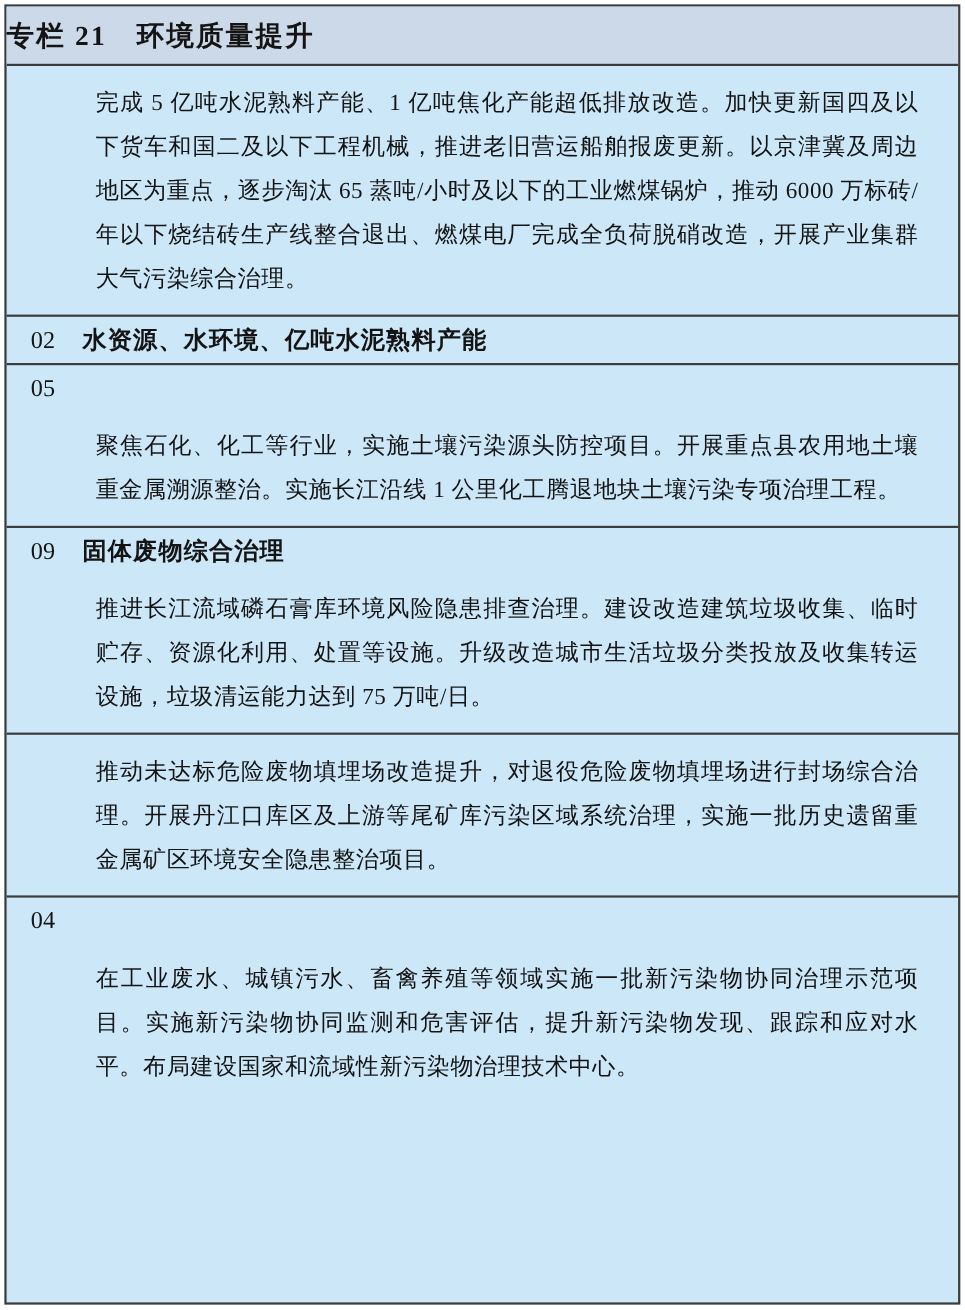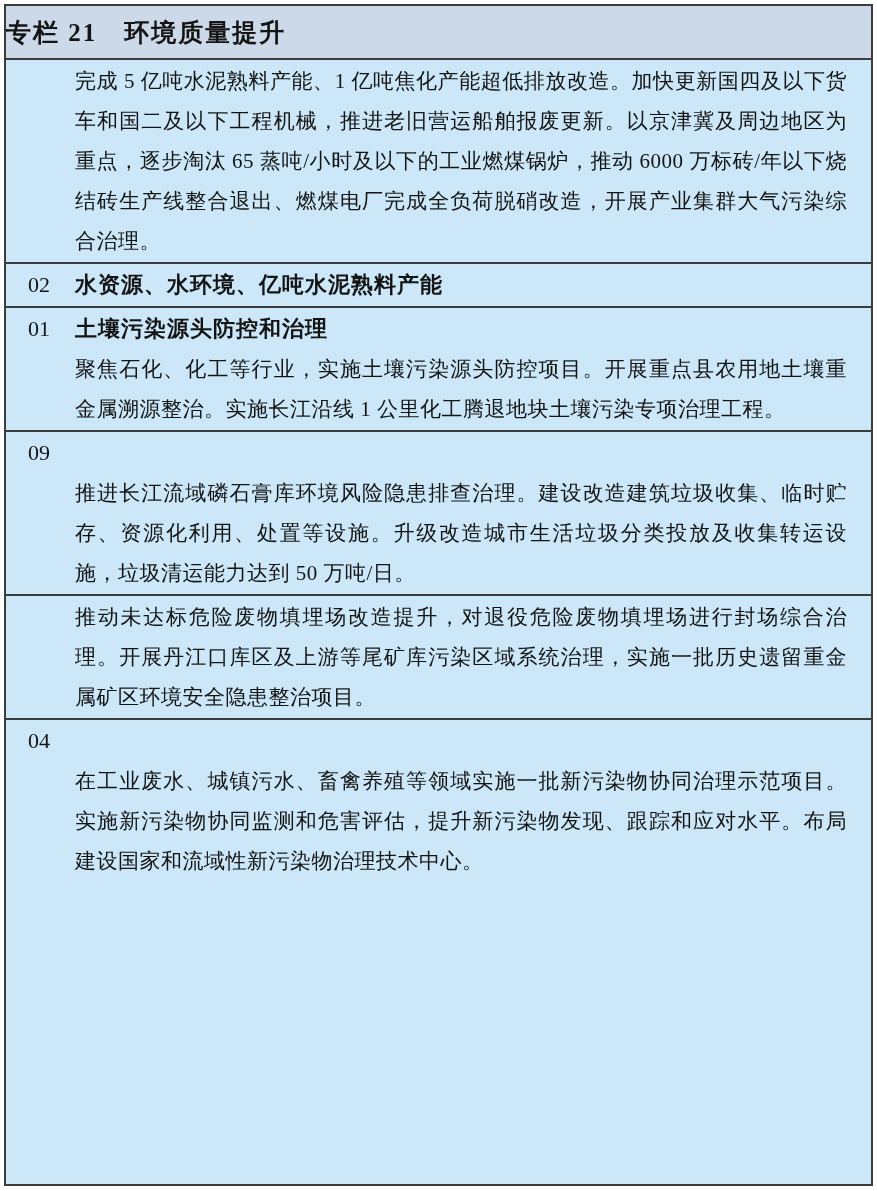--- a/index.html
+++ b/index.html
@@ -55,21 +55,21 @@
     font-weight: normal;
     color: var(--text);
   }
   .title {
     font-size: 22px;
     font-weight: bold;
     letter-spacing: 1px;
     color: var(--text);
   }
   .body-text {
-    margin: 0;
+    margin: 12px;
     padding: 0 24px 0 69px;
     font-size: 21px;
     line-height: 40px;
     text-align: justify;
     letter-spacing: 0.5px;
     color: var(--text);
   }
 </style>
 </head>
 <body>
@@ -87,31 +87,31 @@
 
     <section class="item">
       <div class="item-title-row">
         <span class="num">02</span>
         <span class="title">水资源、水环境、亿吨水泥熟料产能</span>
       </div>
     </section>
 
     <section class="item">
       <div class="item-title-row">
-        <span class="num">01</span>
-        <span class="title">土壤污染源头防控和治理</span>
+        <span class="num">05</span>
       </div>
       <p class="body-text">聚焦石化、化工等行业，实施土壤污染源头防控项目。开展重点县农用地土壤重金属溯源整治。实施长江沿线 1 公里化工腾退地块土壤污染专项治理工程。</p>
     </section>
 
     <section class="item">
       <div class="item-title-row">
         <span class="num">09</span>
+        <span class="title">固体废物综合治理</span>
       </div>
-      <p class="body-text">推进长江流域磷石膏库环境风险隐患排查治理。建设改造建筑垃圾收集、临时贮存、资源化利用、处置等设施。升级改造城市生活垃圾分类投放及收集转运设施，垃圾清运能力达到 50 万吨/日。</p>
+      <p class="body-text">推进长江流域磷石膏库环境风险隐患排查治理。建设改造建筑垃圾收集、临时贮存、资源化利用、处置等设施。升级改造城市生活垃圾分类投放及收集转运设施，垃圾清运能力达到 75 万吨/日。</p>
     </section>
 
     <section class="item">
       <p class="body-text">推动未达标危险废物填埋场改造提升，对退役危险废物填埋场进行封场综合治理。开展丹江口库区及上游等尾矿库污染区域系统治理，实施一批历史遗留重金属矿区环境安全隐患整治项目。</p>
     </section>
 
     <section class="item">
       <div class="item-title-row">
         <span class="num">04</span>
       </div>

